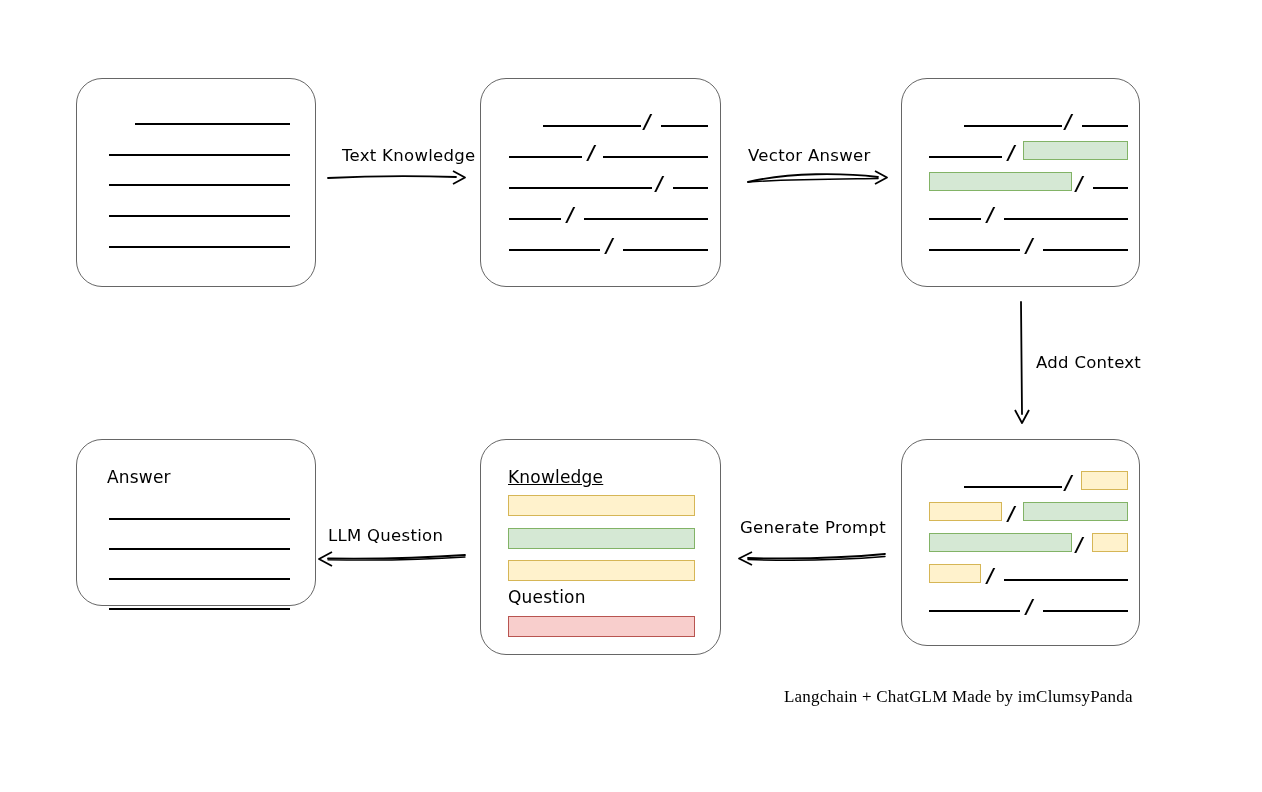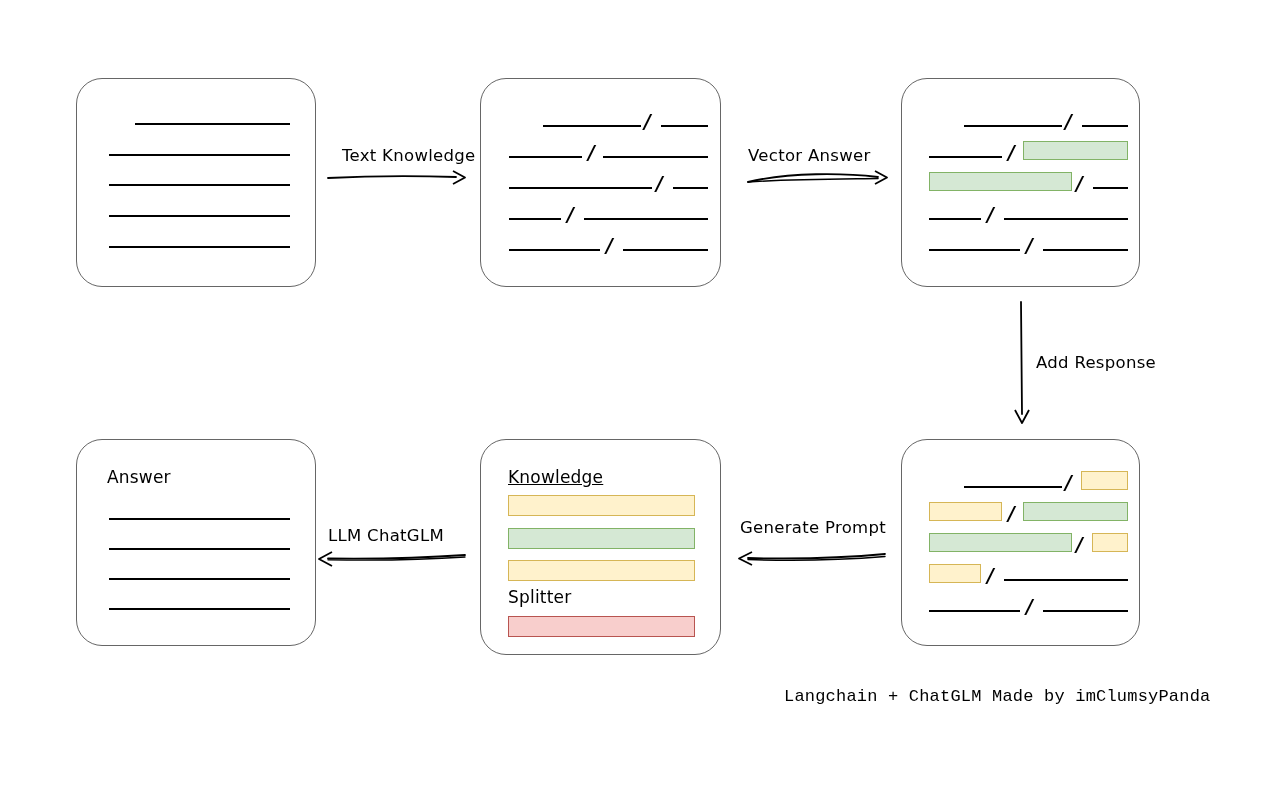--- a/index.html
+++ b/index.html
@@ -81,21 +81,21 @@
 
   
   .arrow-svg {
     position: absolute;
     overflow: visible;
   }
 
   
   .footer {
     position: absolute;
-    font-family: Liberation Mono, monospace;
+    font-family: Liberation Serif, serif;
     font-size: 17px;
     letter-spacing: .2px;
     color: #000000;
     white-space: nowrap;
   }
 </style>
 </head>
 <body>
 
 <div class="doc-box" style="left:76px; top:78px; width:240px; height:209px;">
@@ -158,21 +158,21 @@
 
   <div class="line" style="left:27px; top:139px; width:52px;"></div>
   <div class="slash" style="left:85px; top:139px;">/</div>
   <div class="line" style="left:102px; top:139px; width:124px;"></div>
 
   <div class="line" style="left:27px; top:170px; width:91px;"></div>
   <div class="slash" style="left:124px; top:170px;">/</div>
   <div class="line" style="left:141px; top:170px; width:85px;"></div>
 </div>
 
-<div class="arrow-label" style="left:1036px; top:353px;">Add Response</div>
+<div class="arrow-label" style="left:1036px; top:353px;">Add Context</div>
 <svg class="arrow-svg" style="left:1012px; top:302px;" width="22" height="122" viewBox="0 0 22 122">
   <path d="M9,0 C9.5,40 10,80 10,112" stroke="#000" stroke-width="1.8" fill="none" stroke-linecap="round"></path>
   <path d="M3,108 L10,121 L17,108" stroke="#000" stroke-width="1.8" fill="none" stroke-linejoin="round"></path>
 </svg>
 
 <div class="doc-box" style="left:901px; top:439px; width:239px; height:207px;">
 
   <div class="line" style="left:62px; top:46px; width:98px;"></div>
   <div class="slash" style="left:163px; top:46px;">/</div>
   <div class="chip yellow" style="left:179px; top:31px; width:47px;"></div>
@@ -199,32 +199,32 @@
   <path d="M147,6 C105,10 50,11 10,10" stroke="#000" stroke-width="1.8" fill="none" stroke-linecap="round"></path>
   <path d="M147,8.5 C104,12 50,13 10,11.5" stroke="#000" stroke-width="1.4" fill="none" stroke-linecap="round"></path>
   <path d="M14,4 L1,10.5 L14,17" stroke="#000" stroke-width="1.8" fill="none" stroke-linejoin="round"></path>
 </svg>
 
 <div class="doc-box" style="left:480px; top:439px; width:241px; height:216px;">
   <div class="box-label" style="left:27px; top:27px;text-decoration:underline;">Knowledge</div>
   <div class="chip yellow chip-tall" style="left:27px; top:55px; width:187px;"></div>
   <div class="chip green chip-tall" style="left:27px; top:88px; width:187px;"></div>
   <div class="chip yellow chip-tall" style="left:27px; top:120px; width:187px;"></div>
-  <div class="box-label" style="left:27px; top:147px;">Splitter</div>
+  <div class="box-label" style="left:27px; top:147px;">Question</div>
   <div class="chip red chip-tall" style="left:27px; top:176px; width:187px;"></div>
 </div>
 
-<div class="arrow-label" style="left:328px; top:526px;">LLM ChatGLM</div>
+<div class="arrow-label" style="left:328px; top:526px;">LLM Question</div>
 <svg class="arrow-svg" style="left:318px; top:548px;" width="148" height="22" viewBox="0 0 148 22">
   <path d="M147,7 C105,10 50,11 10,10.5" stroke="#000" stroke-width="1.8" fill="none" stroke-linecap="round"></path>
   <path d="M147,9 C104,12 50,12.5 10,11.8" stroke="#000" stroke-width="1.3" fill="none" stroke-linecap="round"></path>
   <path d="M14,4 L1,11 L14,18" stroke="#000" stroke-width="1.8" fill="none" stroke-linejoin="round"></path>
 </svg>
 
-<div class="doc-box" style="left:76px; top:439px; width:240px; height:207px;">
+<div class="doc-box" style="left:76px; top:439px; width:240px; height:167px;">
   <div class="box-label" style="left:30px; top:27px;">Answer</div>
   <div class="line" style="left:32px; top:78px; width:181px;"></div>
   <div class="line" style="left:32px; top:108px; width:181px;"></div>
   <div class="line" style="left:32px; top:138px; width:181px;"></div>
   <div class="line" style="left:32px; top:168px; width:181px;"></div>
 </div>
 
 <div class="footer" style="left:784px; top:687px;">Langchain + ChatGLM Made by imClumsyPanda</div>
 
 </body></html>

